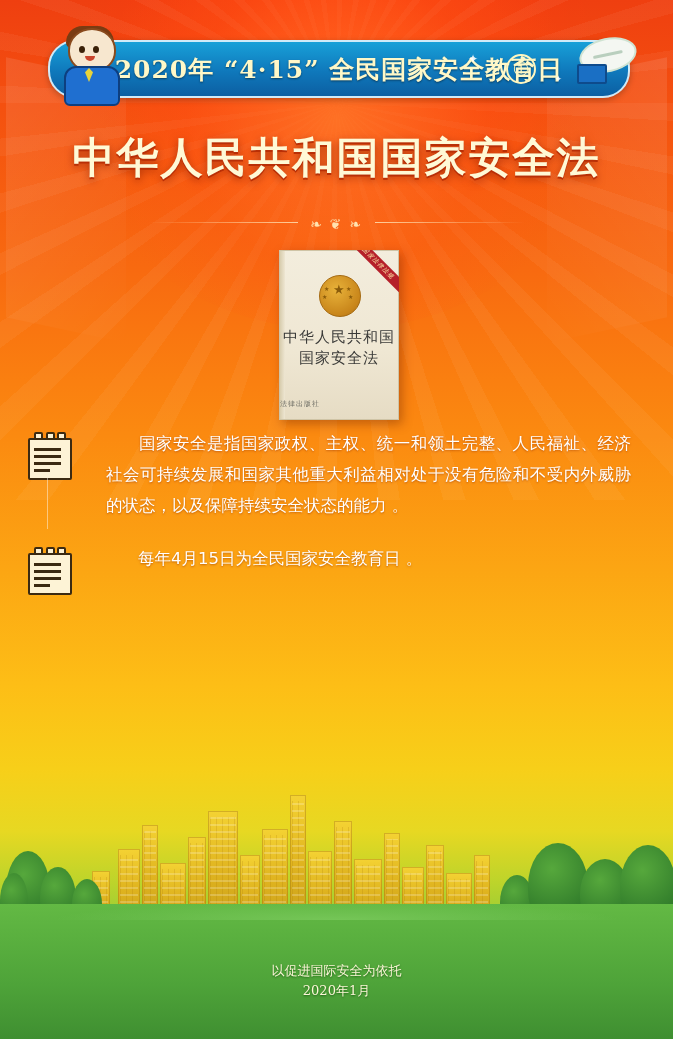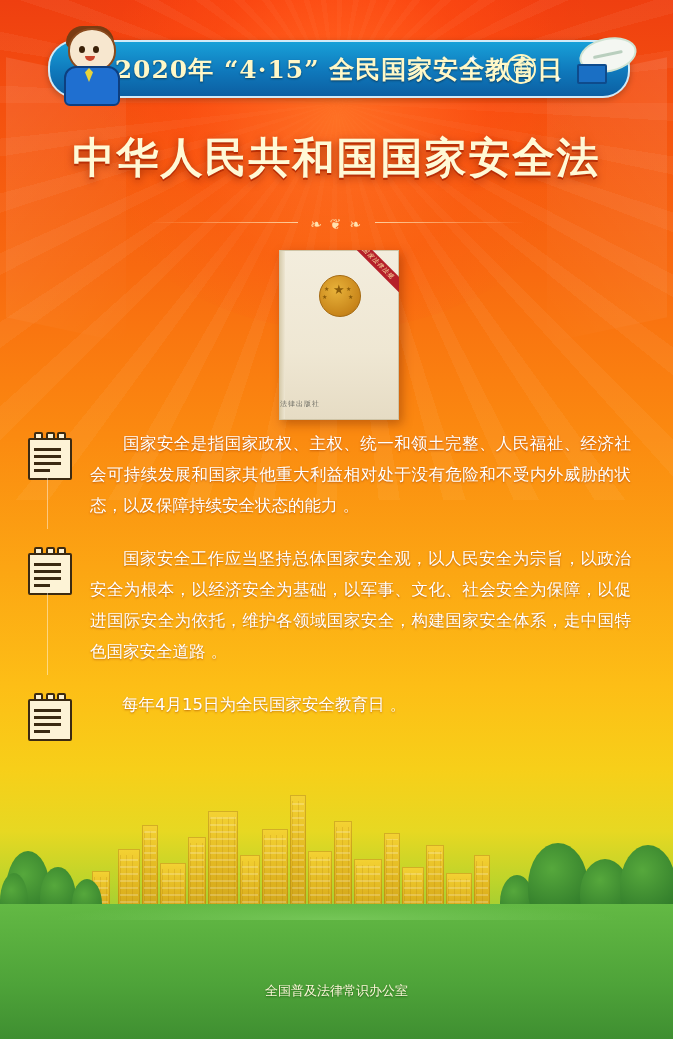--- a/index.html
+++ b/index.html
@@ -329,21 +329,21 @@
 
   
   .content {
     position: absolute;
     left: 0; right: 0;
     top: 428px;
   }
   .row {
     position: relative;
     min-height: 60px;
-    padding: 0 42px 0 0;
+    padding: 0 42px 0 16px;
   }
   .row .icon-doc {
     position: absolute;
     left: 28px;
     top: 4px;
     width: 40px;
     height: 44px;
   }
   .icon-doc .page {
     position: absolute;
@@ -503,20 +503,24 @@
     <div class="corner">
       <i>国家法律法规</i>
     </div>
     <div class="emblem">
       <div class="circ"></div>
       <div class="st big">★</div>
       <div class="st s1">★</div>
       <div class="st s2">★</div>
       <div class="st s3">★</div>
       <div class="st s4">★</div>
+    </div>
+    <div class="btitle">
+      <div>中华人民共和国</div>
+      <div>国家安全法</div>
     </div>
     <div class="pub">法律出版社</div>
   </div>
 
   <div class="content">
 
     <div class="row r1">
       <div class="icon-doc">
         <div class="ring a"></div>
         <div class="ring b"></div>
@@ -524,34 +528,20 @@
         <div class="page"></div>
         <div class="ln l1"></div>
         <div class="ln l2"></div>
         <div class="ln l3"></div>
         <div class="ln l4"></div>
       </div>
       <div class="vline"></div>
       <p>国家安全是指国家政权、主权、统一和领土完整、人民福祉、经济社会可持续发展和国家其他重大利益相对处于没有危险和不受内外威胁的状态，以及保障持续安全状态的能力 。</p>
     </div>
 
-    <div class="row r2">
-      <div class="icon-doc">
-        <div class="ring a"></div>
-        <div class="ring b"></div>
-        <div class="ring c"></div>
-        <div class="page"></div>
-        <div class="ln l1"></div>
-        <div class="ln l2"></div>
-        <div class="ln l3"></div>
-        <div class="ln l4"></div>
-      </div>
-      <div class="vline"></div>
-      <p>国家安全工作应当坚持总体国家安全观，以人民安全为宗旨，以政治安全为根本，以经济安全为基础，以军事、文化、社会安全为保障，以促进国际安全为依托，维护各领域国家安全，构建国家安全体系，走中国特色国家安全道路 。</p>
-    </div>
 
     <div class="row r3">
       <div class="icon-doc">
         <div class="ring a"></div>
         <div class="ring b"></div>
         <div class="ring c"></div>
         <div class="page"></div>
         <div class="ln l1"></div>
         <div class="ln l2"></div>
         <div class="ln l3"></div>
@@ -589,16 +579,17 @@
     <div class="tree" style="left:0px;   width:28px; height:56px;"></div>
     <div class="tree" style="left:500px; width:34px; height:54px;"></div>
     <div class="tree" style="left:528px; width:60px; height:86px;"></div>
     <div class="tree" style="left:580px; width:50px; height:70px;"></div>
     <div class="tree" style="left:620px; width:56px; height:84px;"></div>
   </div>
 
   <div class="grass"></div>
 
   <div class="footer">
-    <div>全国普及法律常识办公室</div>
+    <div>以促进国际安全为依托</div>
+    <div>2020年1月</div>
   </div>
 
 </div>
 
 </body></html>

